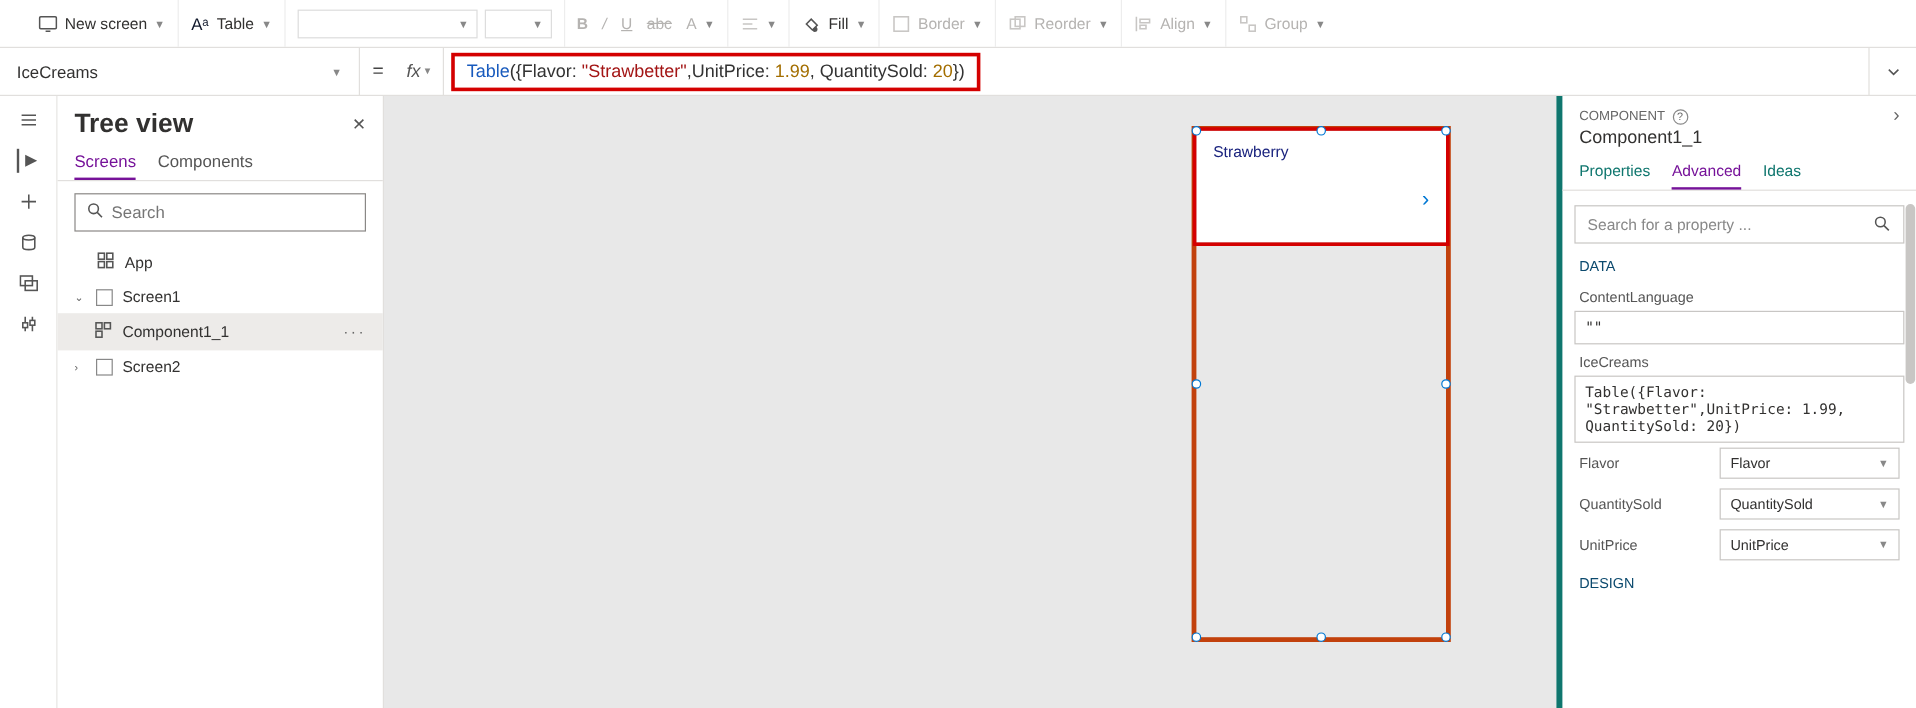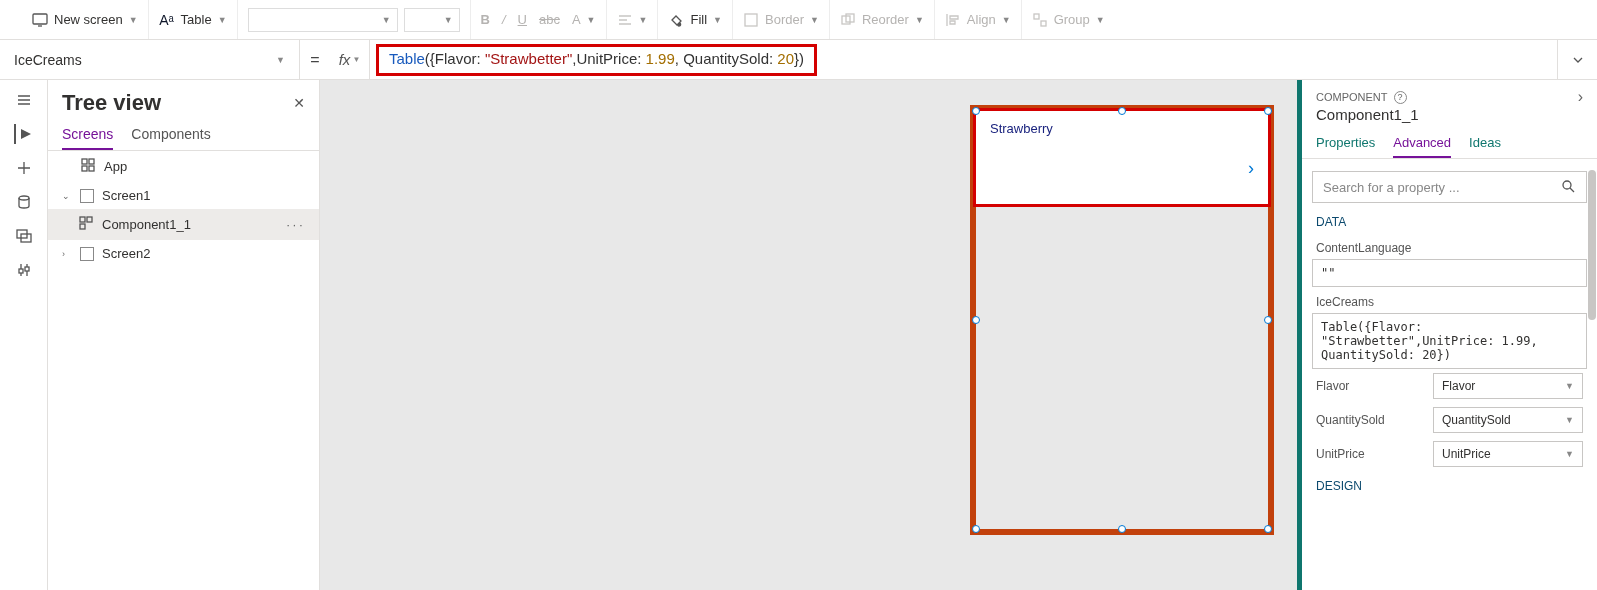--- a/index.html
+++ b/index.html
@@ -30,21 +30,21 @@
   .tab { font-size:14px; padding:6px 0; color:#555;}
   .tab.active { color:#761299; border-bottom:2px solid #761299;text-align:right;}
   .search { margin:10px 14px; border:1px solid #8a8886; height:32px; display:flex; align-items:center; padding:0 8px; gap:6px; color:#666;}
   .search input { border:none; outline:none; flex:1; font-size:14px; color:#666; background:transparent;}
   .tree-item { display:flex; align-items:center; gap:8px; padding:6px 14px; font-size:13px;}
   .tree-item.indent1 { padding-left:30px;}
   .tree-item.sel { background:#edebe9;}
   .car { font-size:9px; color:#666; width:10px;}
   .node-icon { width:14px; height:14px; border:1px solid #888;}
   .canvas { flex:1; background:#e8e8e8; position:relative;}
-  .component-sel { position:absolute; left:650px; top:25px; width:304px; height:430px; border:6px solid #c2410c;}
+  .component-sel { position:absolute; left:673px; top:25px; width:216px; height:430px; border:4px solid #c2410c;}
   .handle { position:absolute; width:8px; height:8px; background:#fff; border:1px solid #0078d4; border-radius:50%;}
   .h-tl{left:-4px;top:-4px;} .h-tr{right:-4px;top:-4px;} .h-bl{left:-4px;bottom:-4px;} .h-br{right:-4px;bottom:-4px;}
   .h-tm{left:50%;top:-4px;transform:translateX(-4px);} .h-bm{left:50%;bottom:-4px;transform:translateX(-4px);}
   .h-ml{left:-4px;top:50%;transform:translateY(-4px);} .h-mr{right:-4px;top:50%;transform:translateY(-4px);}
   .red-box { position:absolute; border:3px solid #d40000;}
   .list-card { position:absolute; left:-1px; top:-1px; right:-1px; height:95px; background:#fff; border:1px solid #c8c6c4;}
   .list-card .flavor { position:absolute; left:14px; top:10px; font-size:13px; color:#1a237e;}
   .list-card .arrow { position:absolute; right:14px; top:50%; font-size:18px; color:#0078d4;}
   .right-panel { width:300px; border-left:5px solid #0f766e; background:#fff; display:flex; flex-direction:column; position:relative;}
   .rp-header { display:flex; align-items:center; justify-content:space-between; padding:8px 14px 0 14px; font-size:11px; color:#666;}
@@ -236,20 +236,27 @@
 
   <div class="tree-panel">
     <div class="tree-header">
       <h2>Tree view</h2>
       <span style="font-size:14px;color:#555;">✕</span>
     </div>
     <div class="tabs">
       <div class="tab active">Screens</div>
       <div class="tab">Components</div>
     </div>
+    <div class="search">
+      <span><svg class="ic" viewBox="0 0 16 16">
+            <circle cx="7" cy="7" r="4"></circle>
+            <path d="M10 10l4 4"></path>
+          </svg></span>
+      <input placeholder="Search" style="">
+    </div>
     <div class="tree-item">
       <span class="car"></span>
       <span><svg class="ic" viewBox="0 0 16 16">
             <rect x="2" y="2" width="5" height="5"></rect>
             <rect x="9" y="2" width="5" height="5"></rect>
             <rect x="2" y="9" width="5" height="5"></rect>
             <rect x="9" y="9" width="5" height="5"></rect>
           </svg></span>
       <span>App</span>
     </div>

